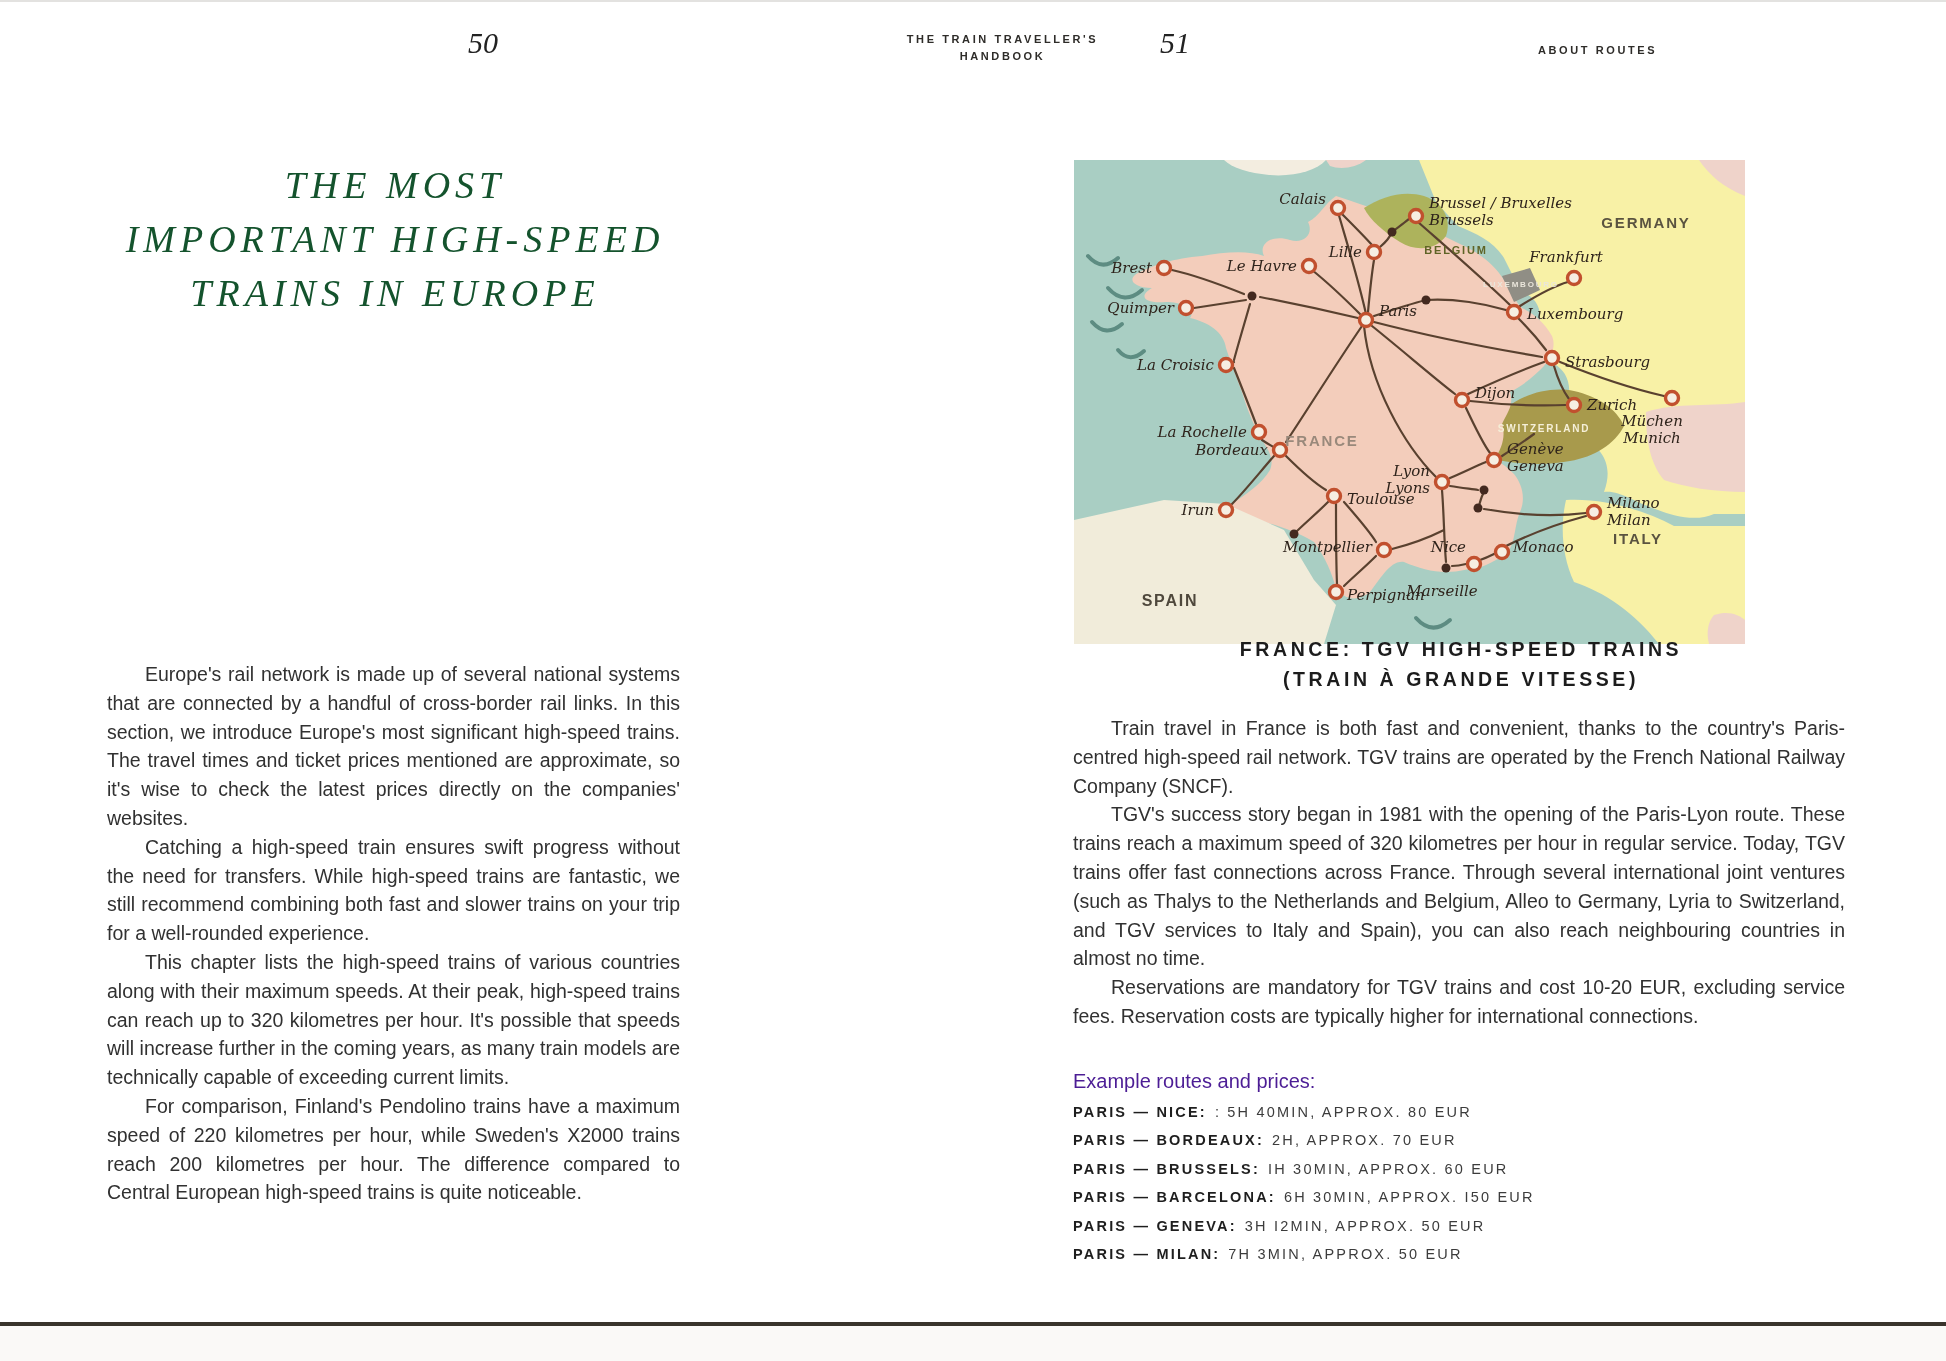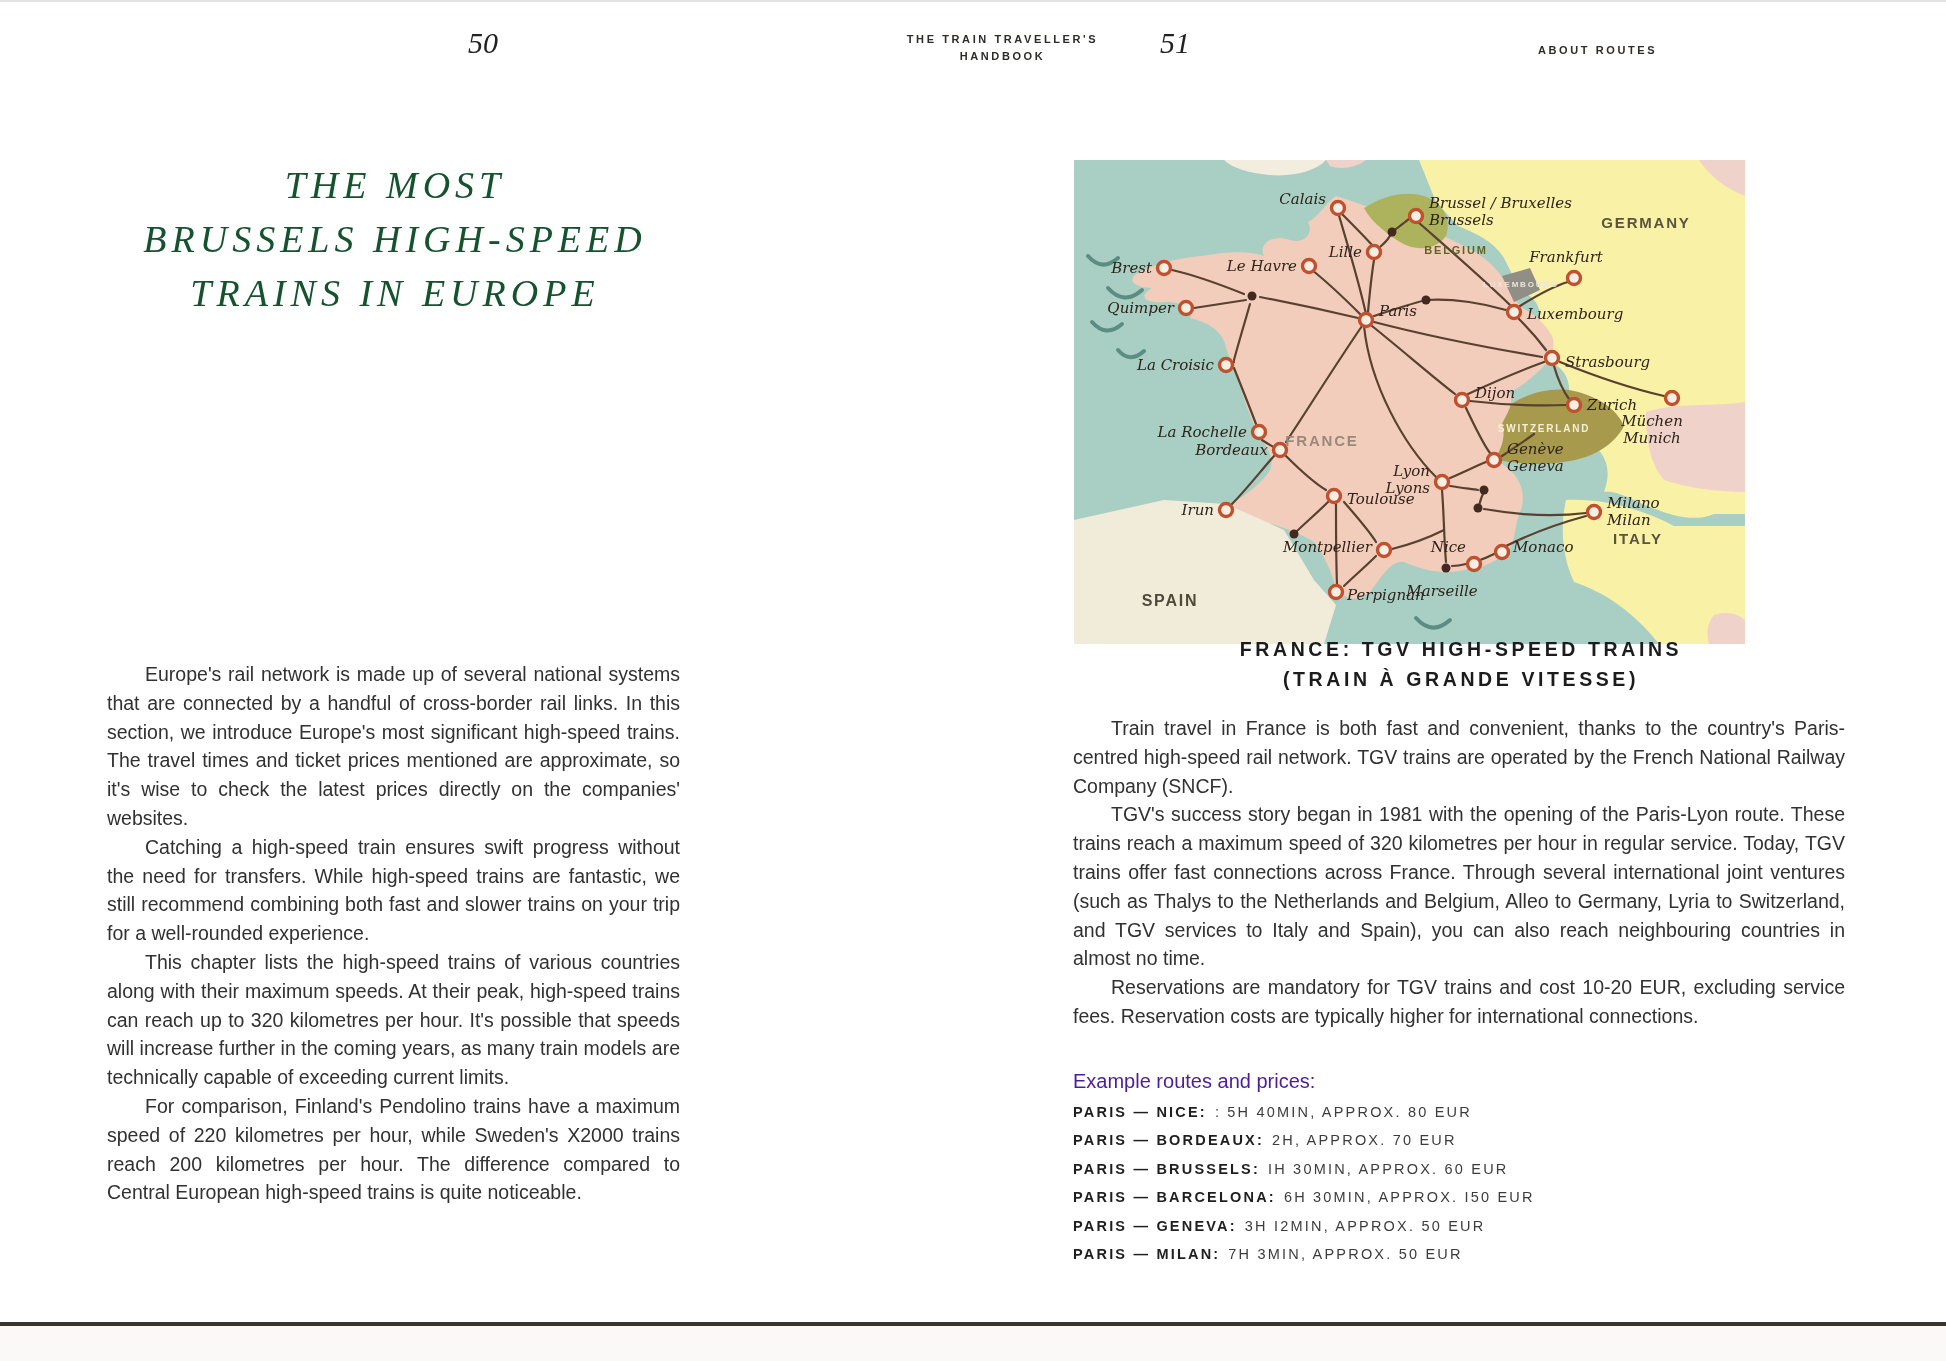--- a/index.html
+++ b/index.html
@@ -47,21 +47,21 @@
   <div id="pgnum-left" class="pgnum">50</div>
   <div id="book-title" class="running-head">
     <span>THE TRAIN TRAVELLER'S</span><br>
     <span>HANDBOOK</span>
   </div>
   <div id="pgnum-right" class="pgnum">51</div>
   <div id="section-label" class="running-head">ABOUT ROUTES</div>
 
   <div id="article-title">
     <span>THE MOST</span><br>
-    <span>BRUSSELS HIGH-SPEED</span><br>
+    <span>IMPORTANT HIGH-SPEED</span><br>
     <span>TRAINS IN EUROPE</span>
   </div>
   <div id="body-left" class="bodycol">
       <p>Europe's rail network is made up of several national systems that are connected by a handful of cross-border rail links. In this section, we introduce Europe's most significant high-speed trains. The travel times and ticket prices mentioned are approximate, so it's wise to check the latest prices directly on the companies' websites.</p>
       <p>Catching a high-speed train ensures swift progress without the need for transfers. While high-speed trains are fantastic, we still recommend combining both fast and slower trains on your trip for a well-rounded experience.</p>
       <p>This chapter lists the high-speed trains of various countries along with their maximum speeds. At their peak, high-speed trains can reach up to 320 kilometres per hour. It's possible that speeds will increase further in the coming years, as many train models are technically capable of exceeding current limits.</p>
       <p>For comparison, Finland's Pendolino trains have a maximum speed of 220 kilometres per hour, while Sweden's X2000 trains reach 200 kilometres per hour. The difference compared to Central European high-speed trains is quite noticeable.</p>
     </div>
 
   <div id="map-wrap">

